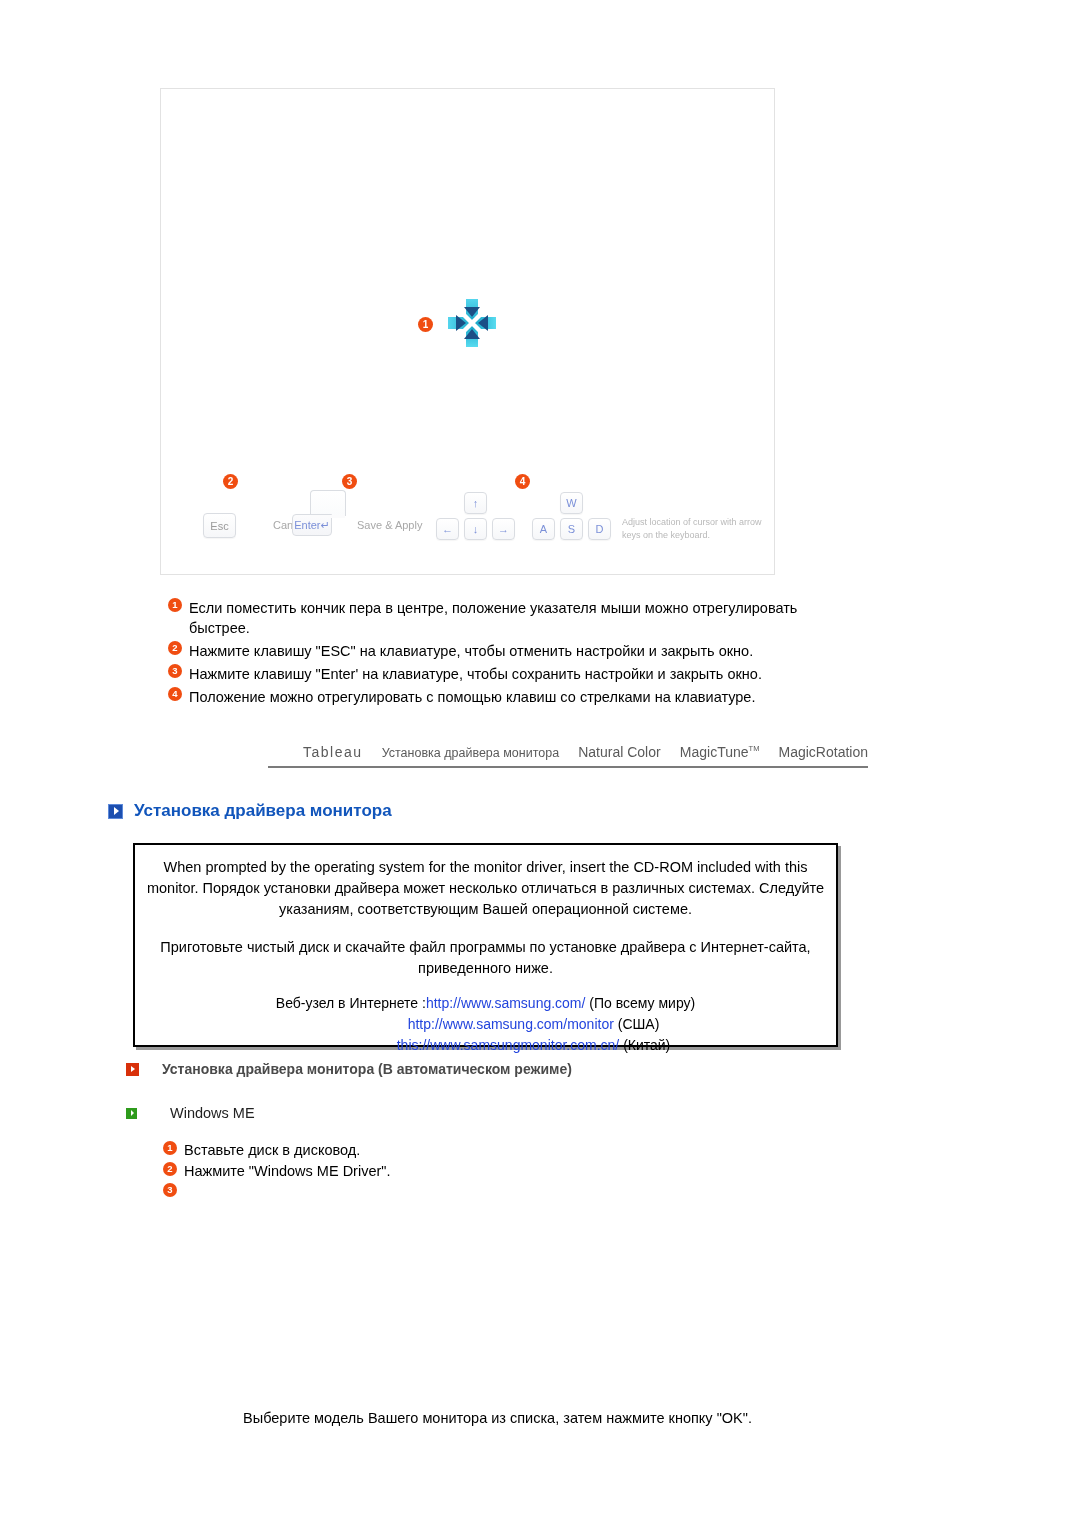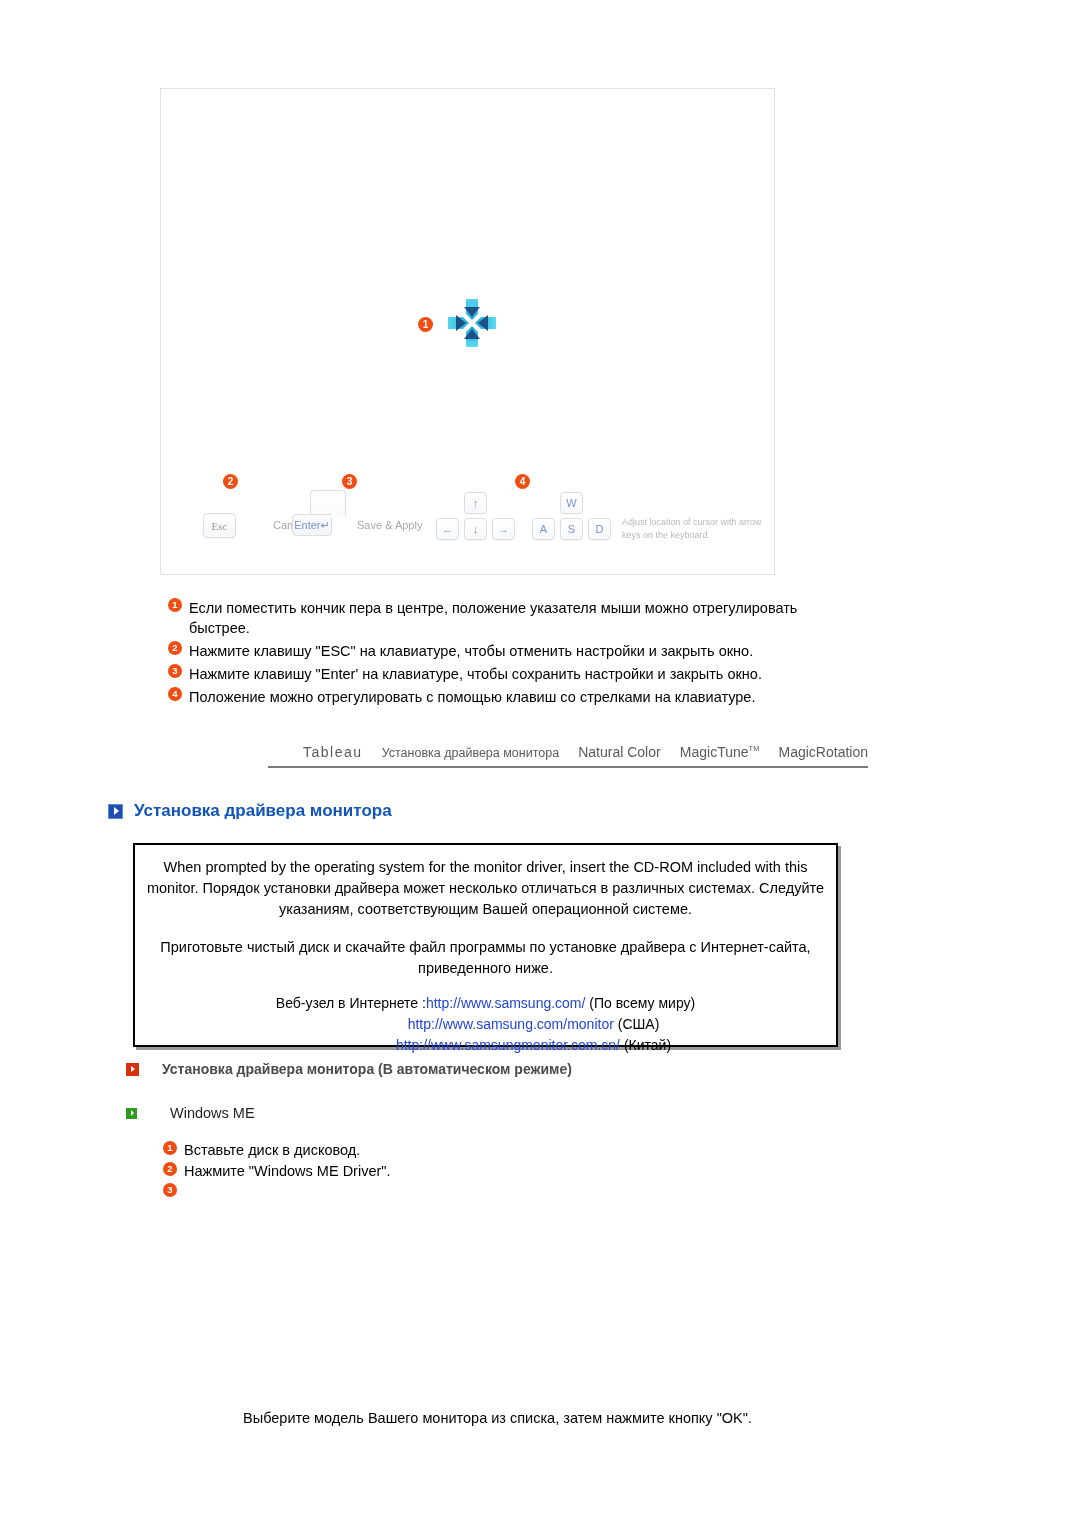--- a/index.html
+++ b/index.html
@@ -61,21 +61,21 @@
     color: #7b90d8;
     font-size: 11px;
     text-align: center;
     font-family: "Liberation Sans", sans-serif;
     position: absolute;
     display: flex;
     align-items: center;
     justify-content: center;
     box-shadow: 0 1px 1px rgba(0,0,0,0.04);
   }
-  .key.grey { color: #9a9a9a; font-family: Liberation Serif, serif; }
+  .key.grey { color: #9a9a9a; }
   .caption {
     position: absolute;
     color: #b9b9b9;
     font-size: 9px;
     line-height: 13px;
     font-family: "Liberation Sans", sans-serif;
   }
   .caption.dark { color: #a8a8a8; font-size: 11px; }
 
   .enter-key {
@@ -337,21 +337,21 @@
   <div class="gap"></div>
   <p>Приготовьте чистый диск и скачайте файл программы по установке драйвера с Интернет-сайта, приведенного ниже.</p>
   <div class="url-block">
     <div class="url-line">
       <span>Веб-узел в Интернете :</span><a class="url" href="#">http://www.samsung.com/</a> <span>(По всему миру)</span>
     </div>
     <div class="url-line indent">
       <a class="url" href="#">http://www.samsung.com/monitor</a> <span>(США)</span>
     </div>
     <div class="url-line indent">
-      <a class="url" href="#">http://www.samsungmonitor.com.cn/</a> <span>(Китай)</span>
+      <a class="url" href="#">this://www.samsungmonitor.com.cn/</a> <span>(Китай)</span>
     </div>
   </div>
 </div>
 
 <div class="subhead">
   <span class="ico-sq red">
       <span class="tri"></span>
     </span>
   <span class="title">Установка драйвера монитора (В автоматическом режиме)</span>
 </div>

